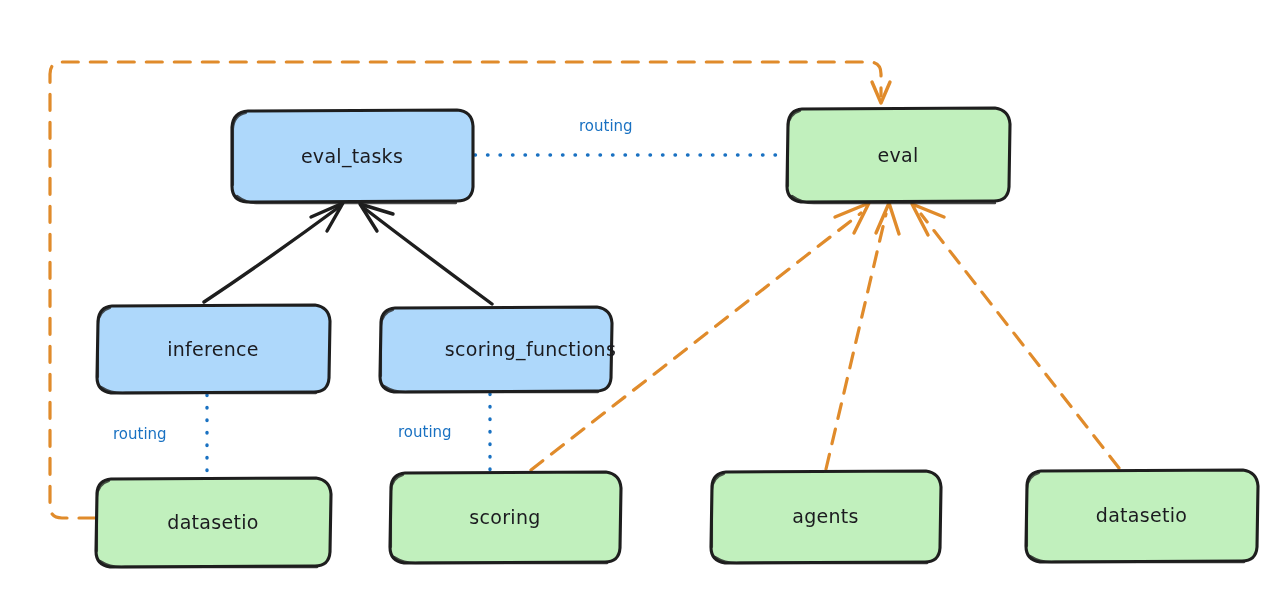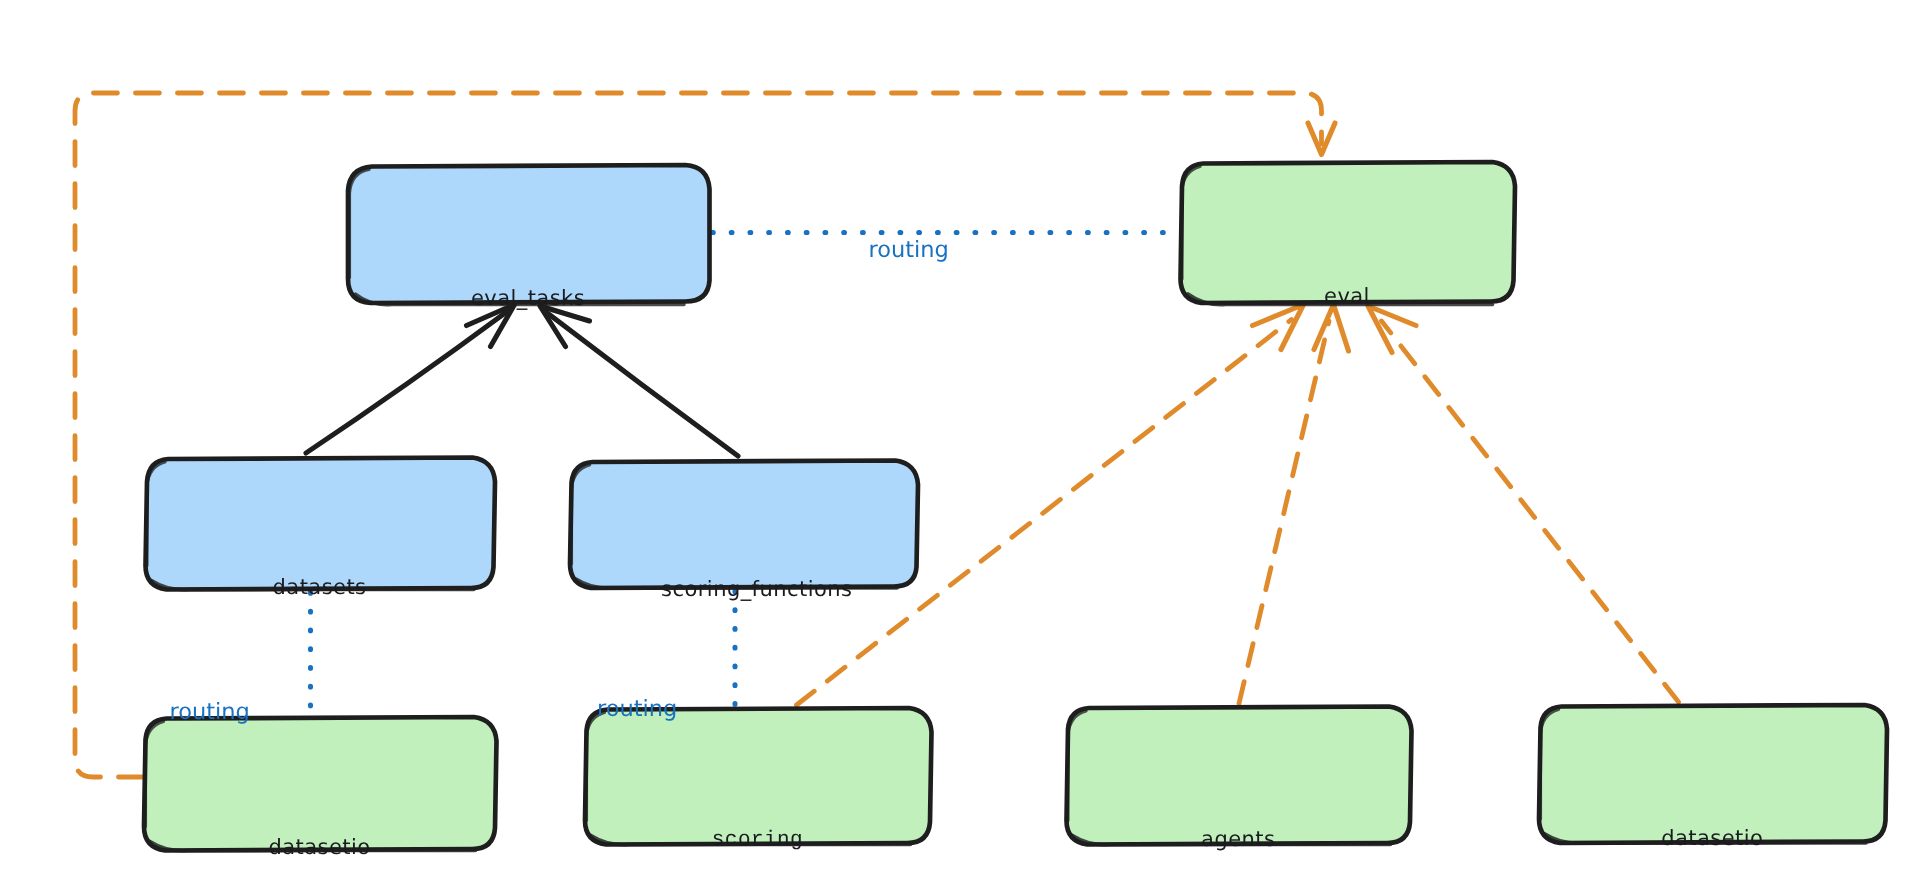--- a/index.html
+++ b/index.html
@@ -27,39 +27,37 @@
   }
   .node {
     position: absolute;
     box-sizing: border-box;
     border-radius: 16px;
     display: flex;
     align-items: center;
     justify-content: center;
     text-align: center;
     color: #1b1b1f;
-    font-size: 14px;
+    font-size: 19px;
     letter-spacing: 0.3px;
     z-index: 3;
-    margin-top: 44px;
   }
   .node .node-label {
     display: block;
     line-height: 1.1;
     padding: 0 8px;
   }
   .node-blue { }
   .node-green { }
   .edge-label {
     position: absolute;
     color: #1971c2;
     font-size: 15px;
     z-index: 4;
     white-space: nowrap;
-    margin-top: 40px;
   }
 </style>
 </head>
 <body>
 
 <div id="canvas">
 
   <svg id="edge-layer" viewBox="0 0 1280 596" xmlns="http://www.w3.org/2000/svg">
 
     <g>
@@ -156,32 +154,32 @@
 
   <div class="node node-blue" style="left:231px; top:110px; width:242px; height:92px;">
     <span class="node-label">eval_tasks</span>
   </div>
 
   <div class="node node-green" style="left:786px; top:108px; width:224px; height:94px;text-align:center;">
     <span class="node-label">eval</span>
   </div>
 
   <div class="node node-blue" style="left:96px; top:305px; width:234px; height:88px;">
-    <span class="node-label">datasets</span>
+    <span class="node-label">inference</span>
   </div>
 
-  <div class="node node-blue" style="left:370px; top:307px; width:233px; height:85px;padding-left:36px;">
+  <div class="node node-blue" style="left:396px; top:307px; width:233px; height:85px;padding-left:36px;">
     <span class="node-label">scoring_functions</span>
   </div>
 
   <div class="node node-green" style="left:95px; top:477px; width:236px; height:90px;">
     <span class="node-label">datasetio</span>
   </div>
 
-  <div class="node node-green" style="left:389px; top:471px; width:232px; height:92px;font-family:Liberation Mono, monospace;">
+  <div class="node node-green" style="left:389px; top:471px; width:232px; height:92px;">
     <span class="node-label">scoring</span>
   </div>
 
   <div class="node node-green" style="left:710px; top:470px; width:231px; height:93px;text-align:center;">
     <span class="node-label">agents</span>
   </div>
 
   <div class="node node-green" style="left:1025px; top:469px; width:233px; height:93px;">
     <span class="node-label">datasetio</span>
   </div>

